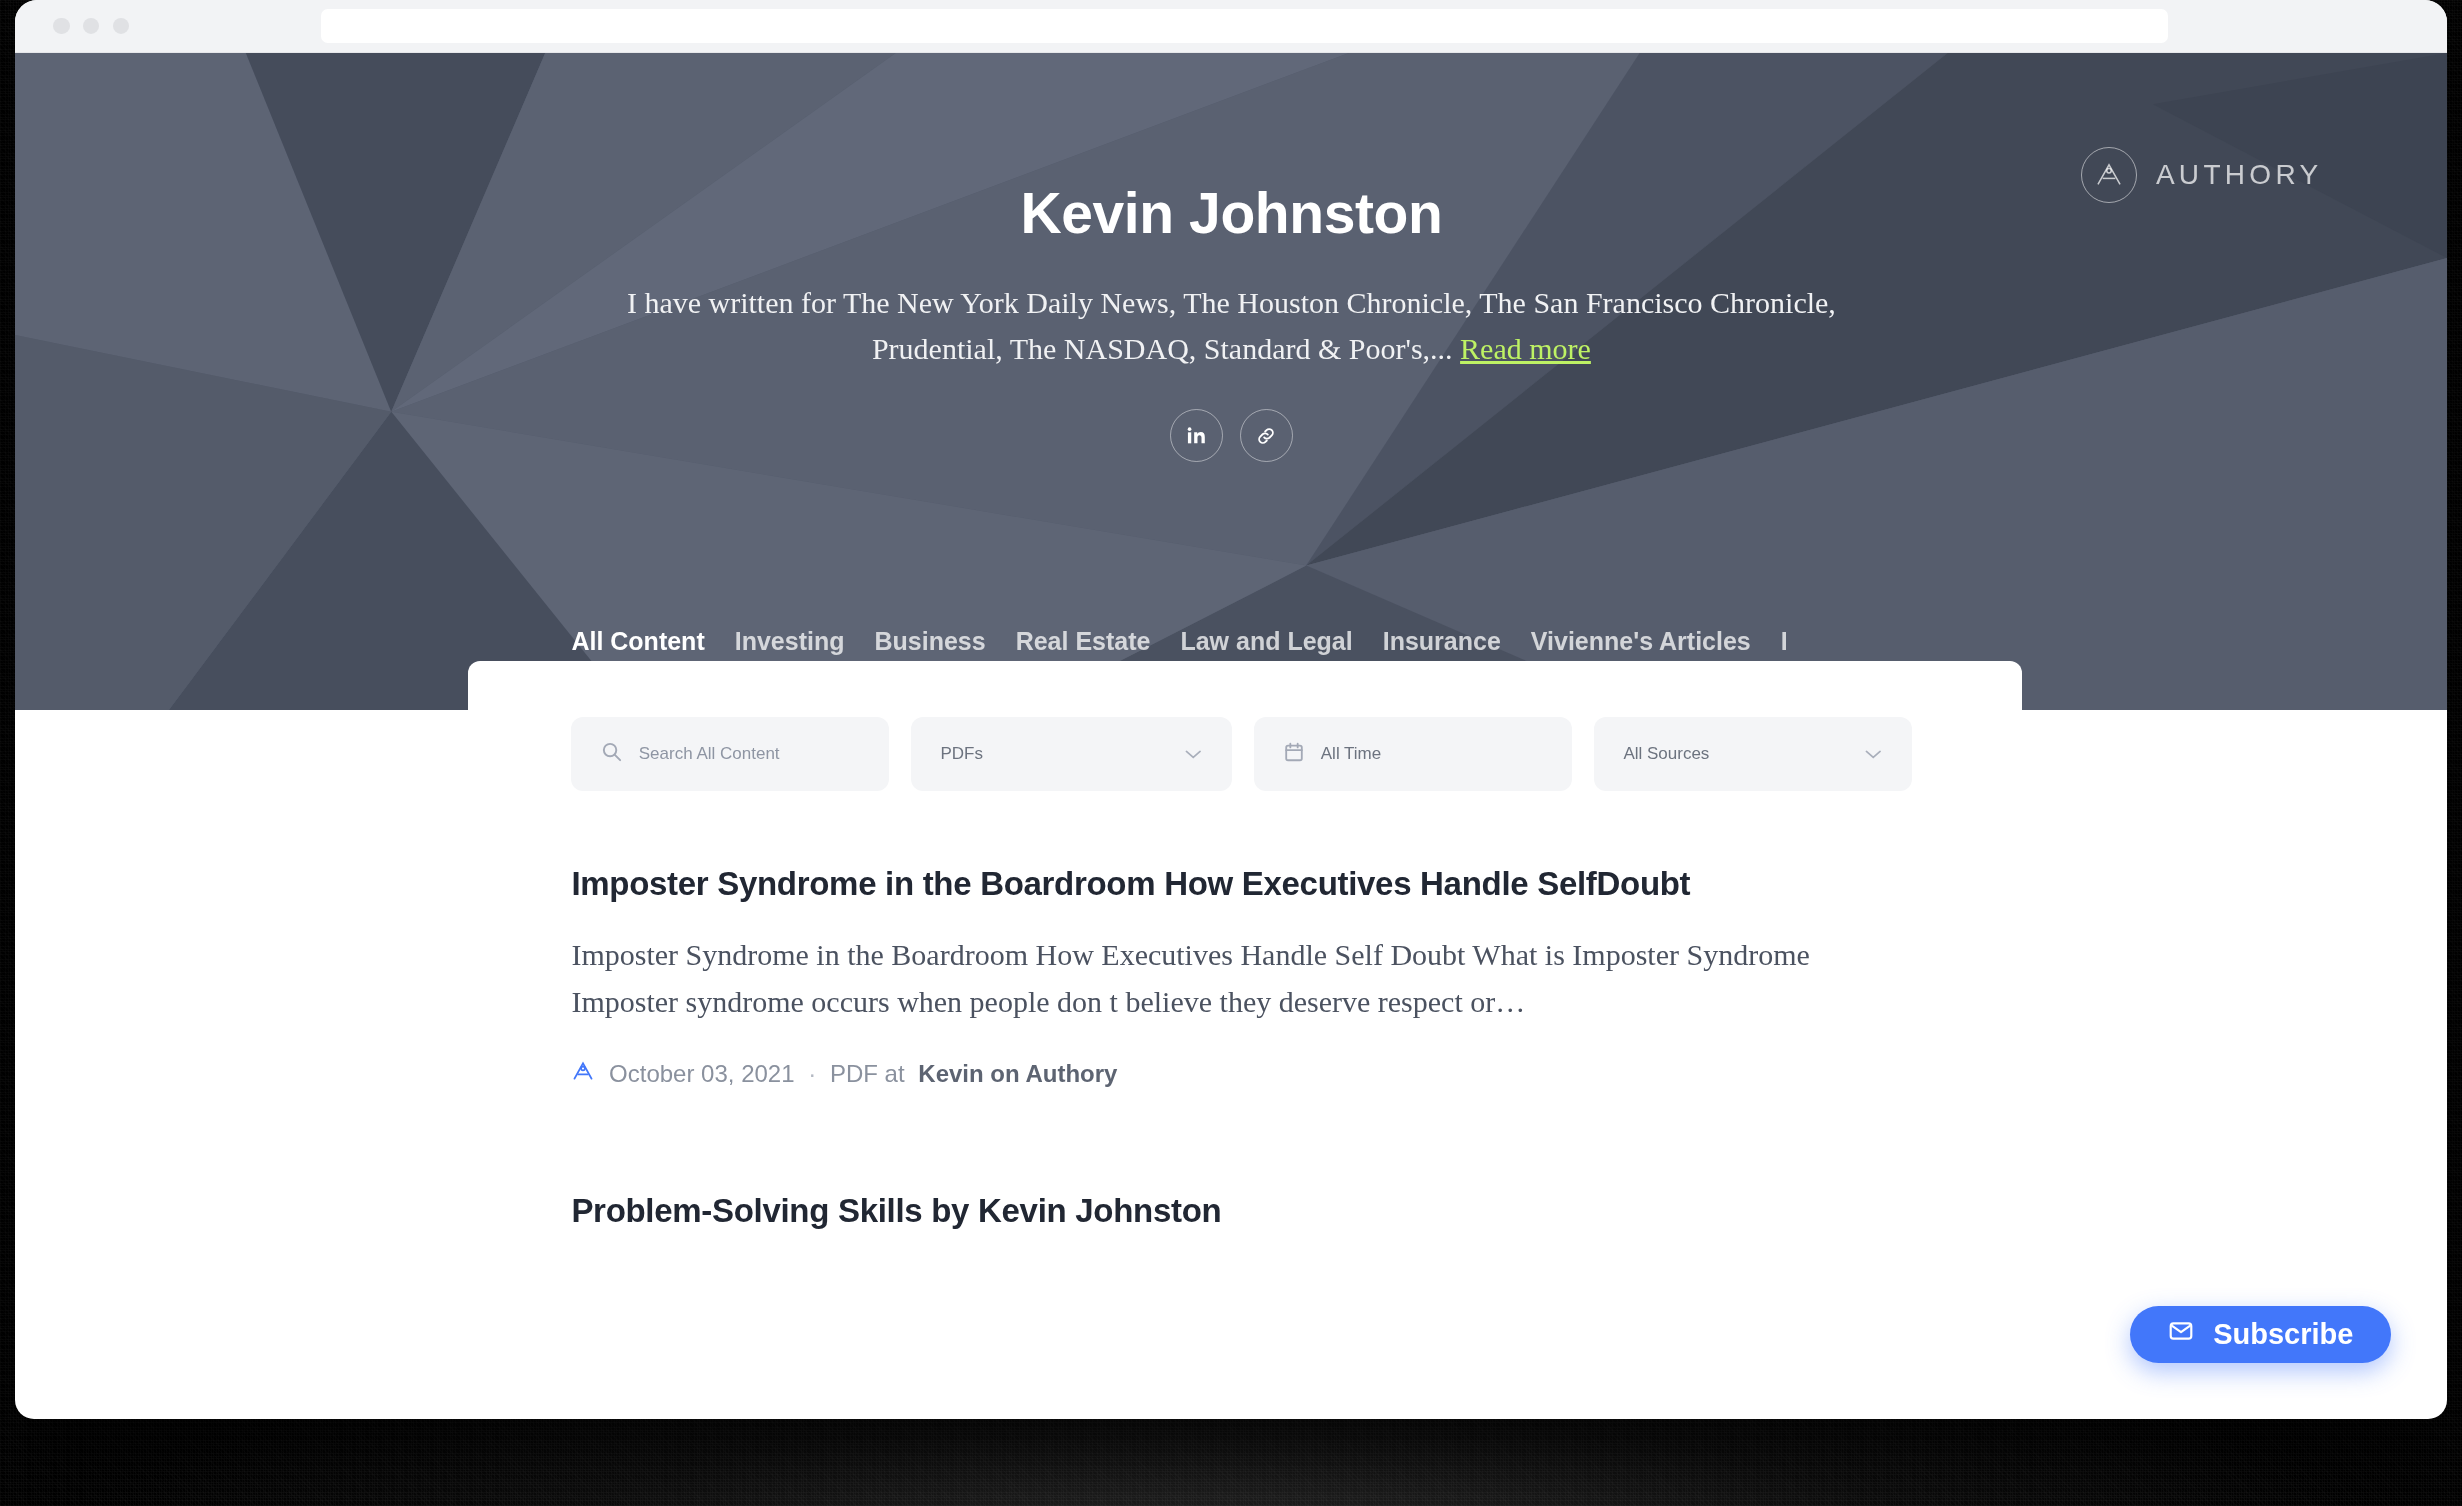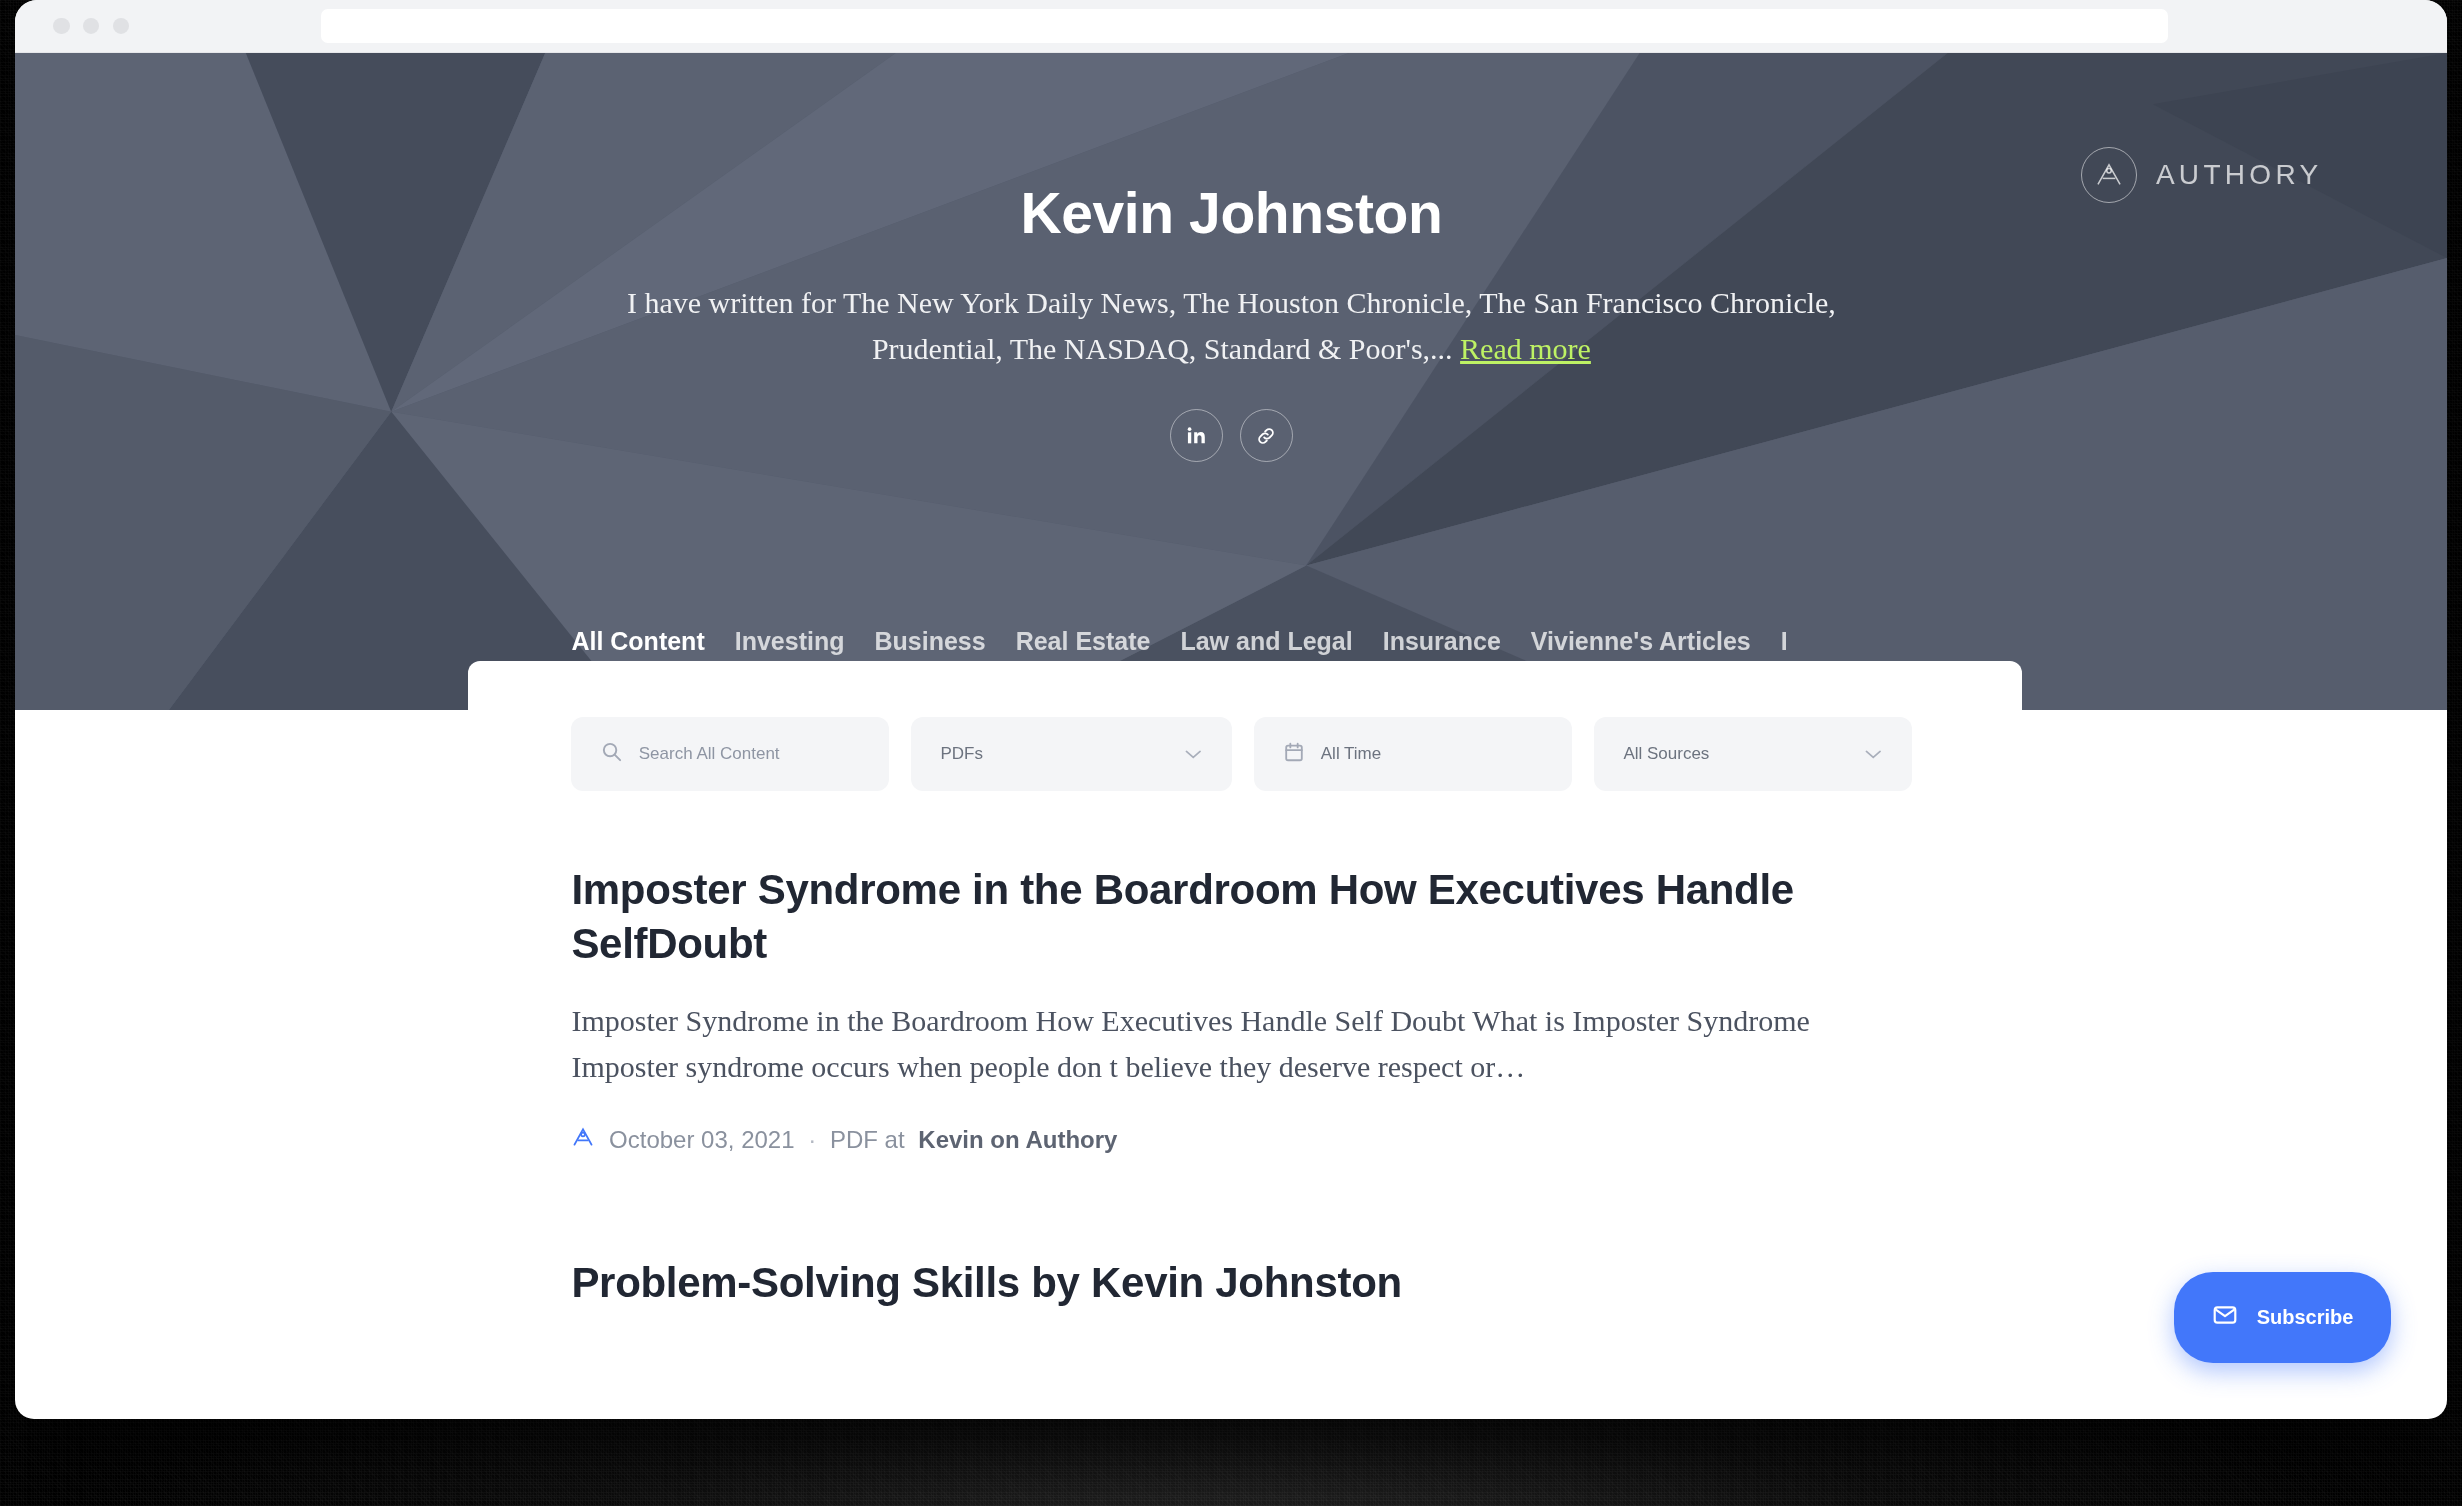--- a/index.html
+++ b/index.html
@@ -148,21 +148,21 @@
   #filter-search { width:318px; }
   #filter-type   { width:321px; justify-content:space-between; }
   #filter-time   { width:318px; }
   #filter-source { width:318px; justify-content:space-between; }
   .filter .val { color:#6c737f; }
   .chev { color:#a9afbb; font-size:19px; }
 
   #articles { padding:0 103px; }
   .article { padding-top:72px; }
   .article-title {
-    color:#212733; font-size:42px; font-weight:700; line-height:1.28;
+    color:#212733; font-size:33px; font-weight:700; line-height:1.28;
     letter-spacing:-0.3px; cursor:pointer;
     max-width:1274px;
   }
   .article-excerpt {
     margin-top:27px;
     font-family:"Liberation Serif", serif;
     color:#4b5260; font-size:30px; line-height:1.55;
     max-width:1334px;
   }
   .article-meta {
@@ -170,22 +170,22 @@
     color:#8a919e; font-size:24px;
   }
   .article-meta .sep { color:#b3b8c2; }
   .article-meta .src { color:#5d6472; font-weight:700; }
 
   
   #subscribe {
     position:absolute; right:56px; bottom:56px; z-index:20;
     display:flex; align-items:center; gap:19px;
     background:#4277fa; color:#fff;
-    font-size:20px; font-weight:700;
-    padding:30px 38px; border-radius:39px;
+    font-size:29px; font-weight:700;
+    padding:12px 38px; border-radius:39px;
     border:none; cursor:pointer;
     box-shadow:0 8.5px 24px rgba(66,119,250,.42);
   }
 </style>
 </head>
 <body>
 
 <div id="backdrop">
   <div id="noise"></div>
 </div>

